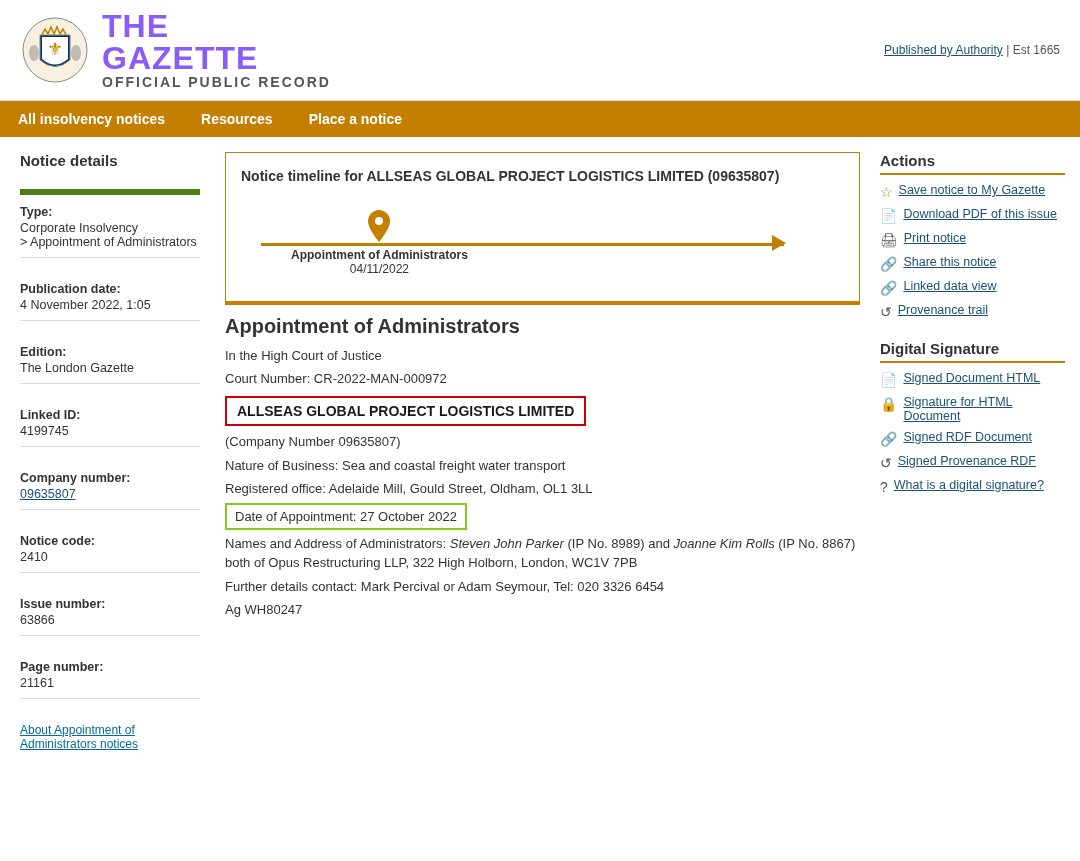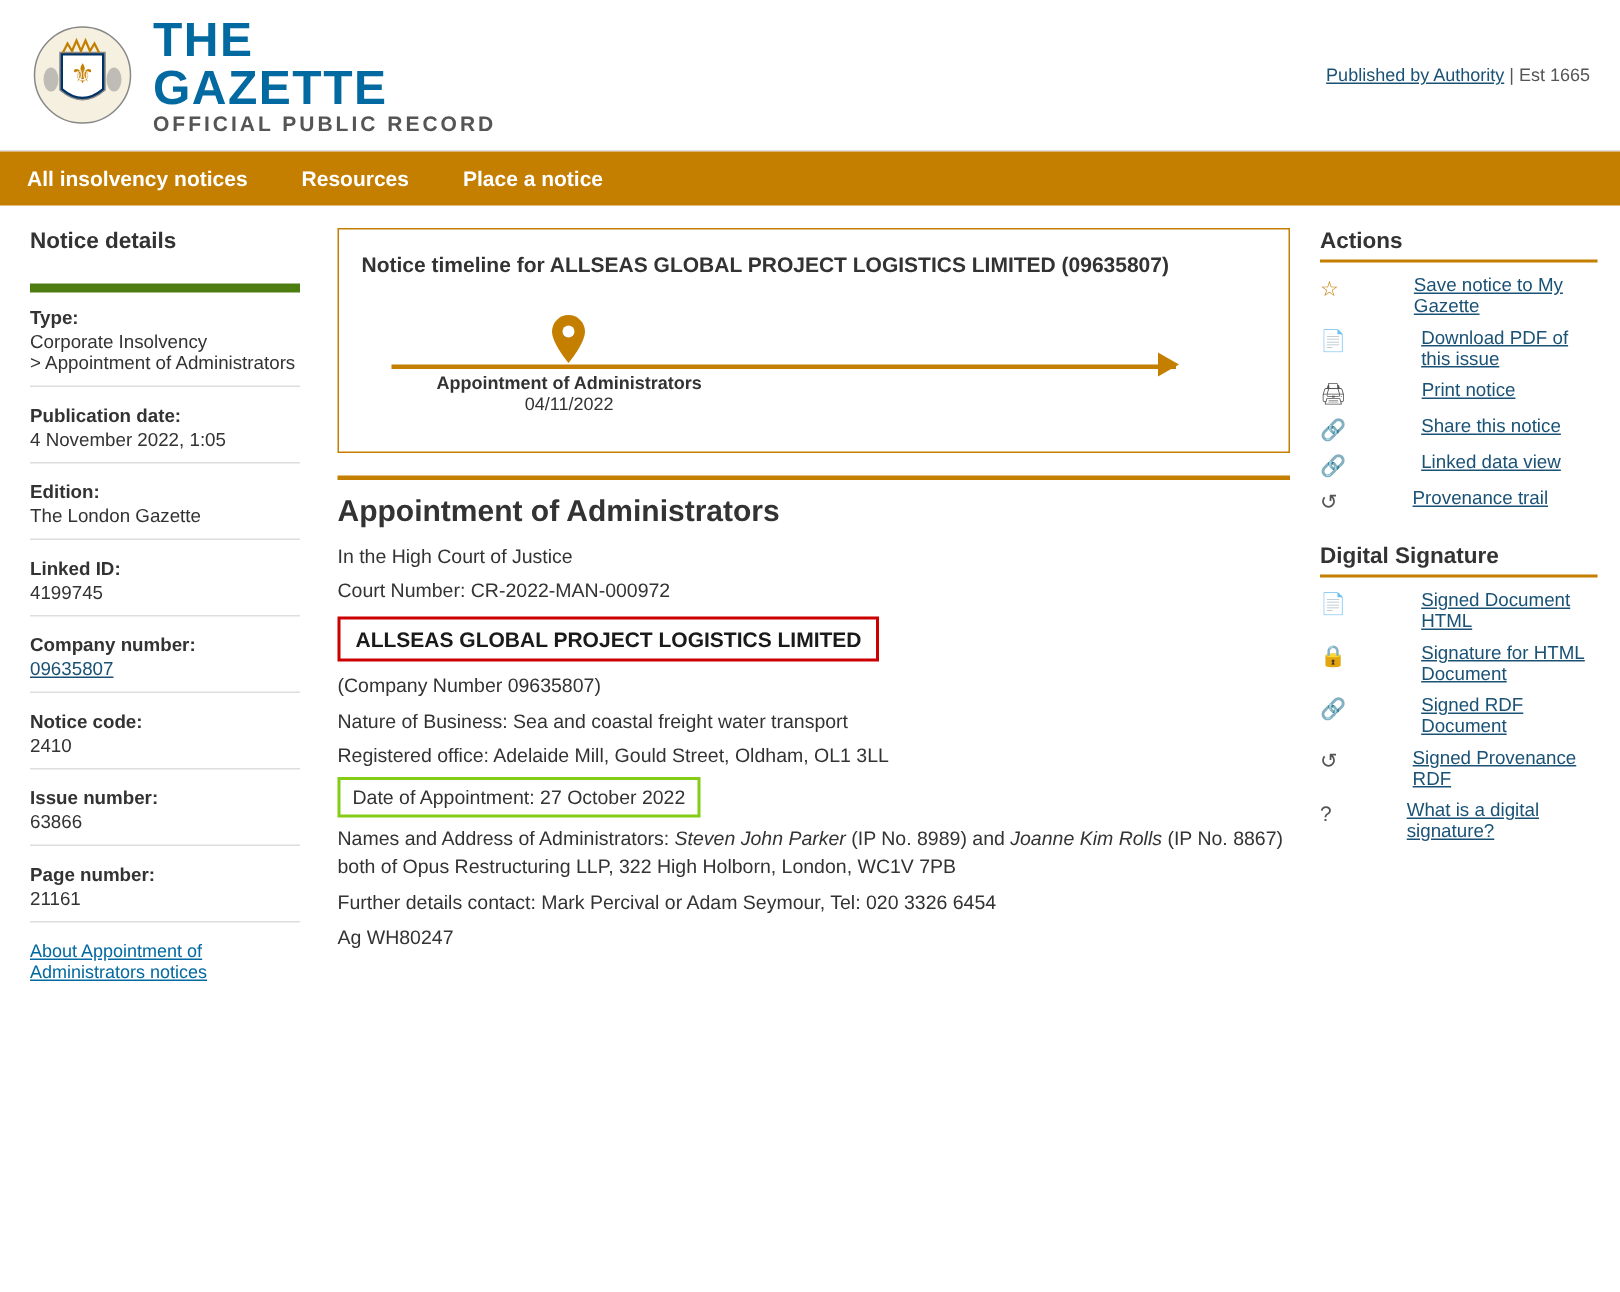--- a/index.html
+++ b/index.html
@@ -18,21 +18,21 @@
       align-items: center;
       gap: 12px;
     }
     #logo-crest {
       width: 70px;
       height: 70px;
     }
     #logo-text h1 {
       font-size: 32px;
       font-weight: 900;
-      color: #0369a1;
+      color: #8b5cf6;
       line-height: 1;
       letter-spacing: 1px;
     }
     #logo-text p {
       font-size: 14px;
       color: #555;
       letter-spacing: 2px;
       font-weight: 600;
     }
     #header-right {
@@ -75,21 +75,21 @@
       font-size: 12.5px;
     }
     #sidebar h2 {
       font-size: 15px;
       font-weight: 700;
       margin-bottom: 10px;
       padding-bottom: 20px;
       border-bottom: 6px solid #4d7c0f;
     }
     .detail-item {
-      margin-bottom: 12px;
+      margin-bottom: 24px;
       border-bottom: 1px solid #ddd;
       padding-bottom: 8px;
     }
     .detail-label {
       font-weight: 700;
       display: block;
       margin-bottom: 2px;
     }
     .detail-value {
       display: block;
@@ -103,21 +103,20 @@
     
     #content {
       flex: 1;
       padding: 0 15px;
     }
 
     
     #timeline-box {
       border: 1px solid #c47e00;
       padding: 15px;
-      margin-bottom: 15px;
     }
     #timeline-box h3 {
       font-size: 14px;
       font-weight: 700;
       margin-bottom: 15px;
       color: #333;
     }
     #timeline-visual {
       display: flex;
       align-items: center;
@@ -230,21 +229,20 @@
       display: flex;
       align-items: flex-start;
       gap: 6px;
       margin-bottom: 7px;
       font-size: 12.5px;
     }
     .action-item a {
       color: #1a5276;
       text-decoration: underline;
       cursor: pointer;
-      margin-left: 44px;
     }
     .action-icon {
       font-size: 14px;
       flex-shrink: 0;
       margin-top: 1px;
       color: #555;
     }
     .action-icon.gold { color: #c47e00; }
 
     

